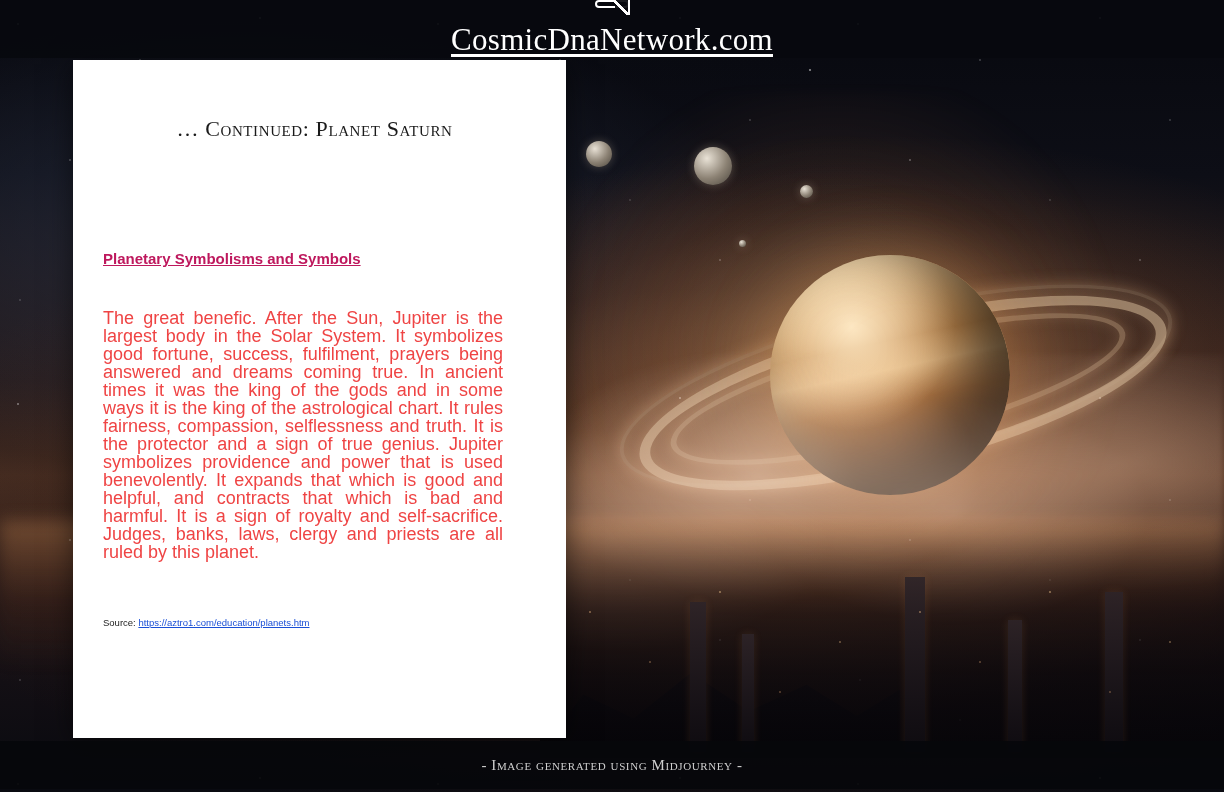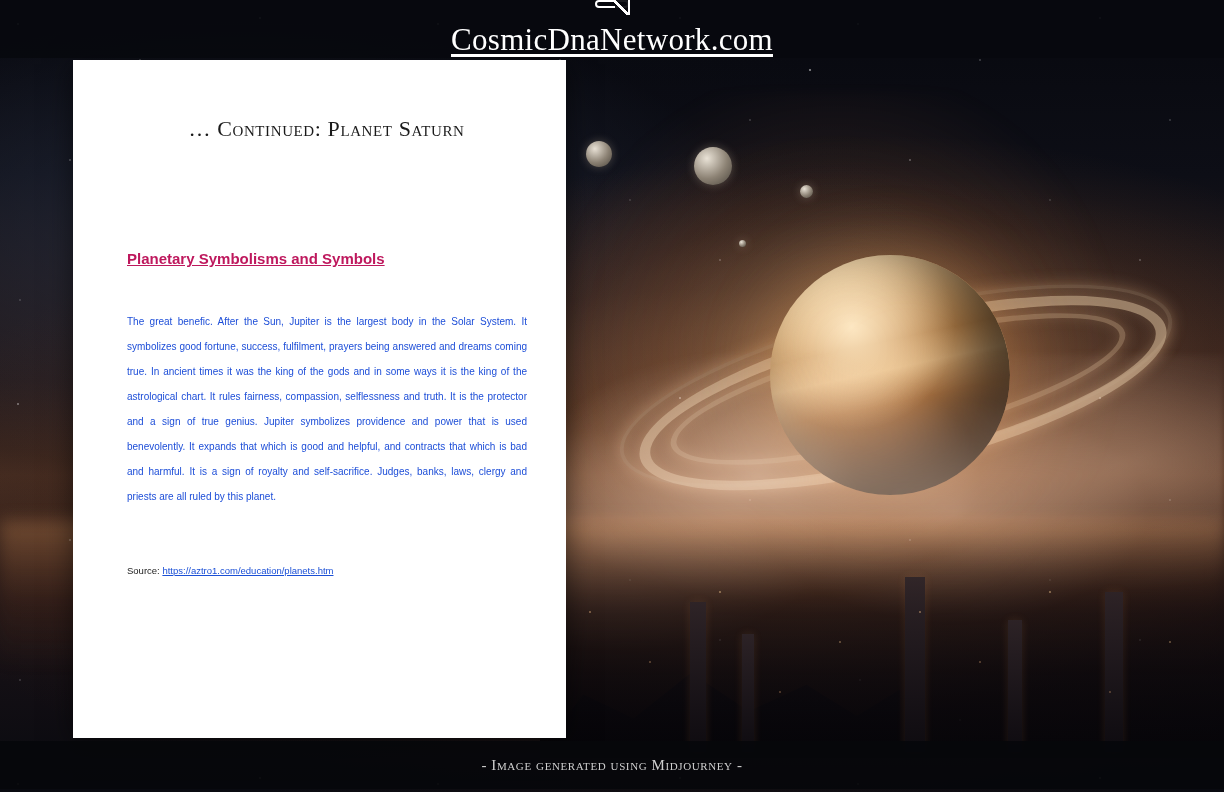--- a/index.html
+++ b/index.html
@@ -259,21 +259,21 @@
     position: absolute;
     left: 73px;
     top: 60px;
     width: 493px;
     height: 678px;
     background: #ffffff;
     box-shadow: 0 4px 26px rgba(0,0,0,0.55);
     z-index: 20;
   }
   .doc-inner {
-    padding: 42px 40px 30px 54px;
+    padding: 42px 40px 30px 30px;
   }
   .doc-title {
     font-family: "Liberation Serif", serif;
     font-size: 22px;
     color: #1a1a1a;
     letter-spacing: 0.6px;
     text-align: center;
     font-variant: small-caps;
     margin: 14px 0 0 0;
   }
@@ -281,23 +281,23 @@
     margin-top: 108px;
     font-family: "Liberation Sans", sans-serif;
     font-size: 15px;
     font-weight: bold;
     color: #be185d;
     text-decoration: underline;
   }
   .doc-body {
     margin-top: 42px;
     font-family: "Liberation Sans", sans-serif;
-    font-size: 10px;
-    line-height: 25px;
-    color: #1d4ed8;
+    font-size: 18px;
+    line-height: 18px;
+    color: #ef4444;
     text-align: justify;
     width: 400px;
   }
   .doc-source {
     margin-top: 56px;
     font-family: "Liberation Sans", sans-serif;
     font-size: 9.5px;
     color: #222;
   }
   .doc-source a {

